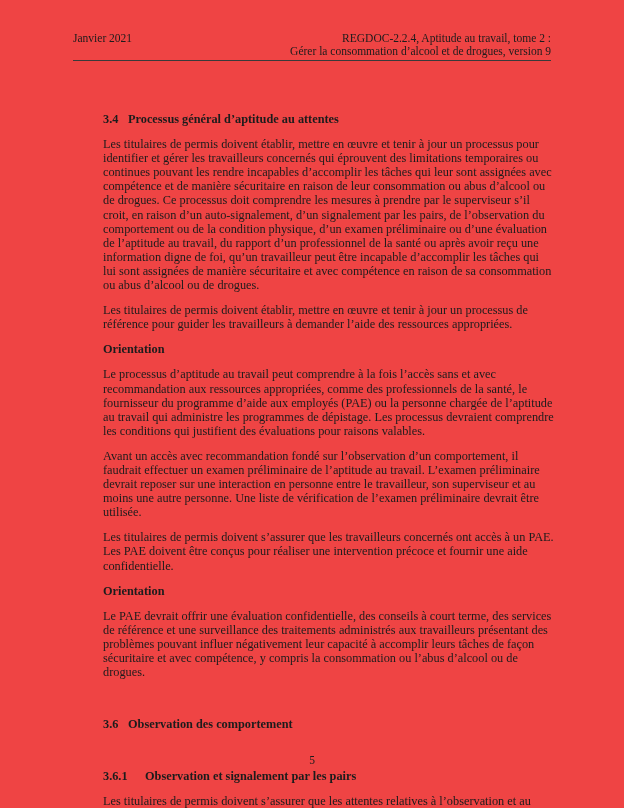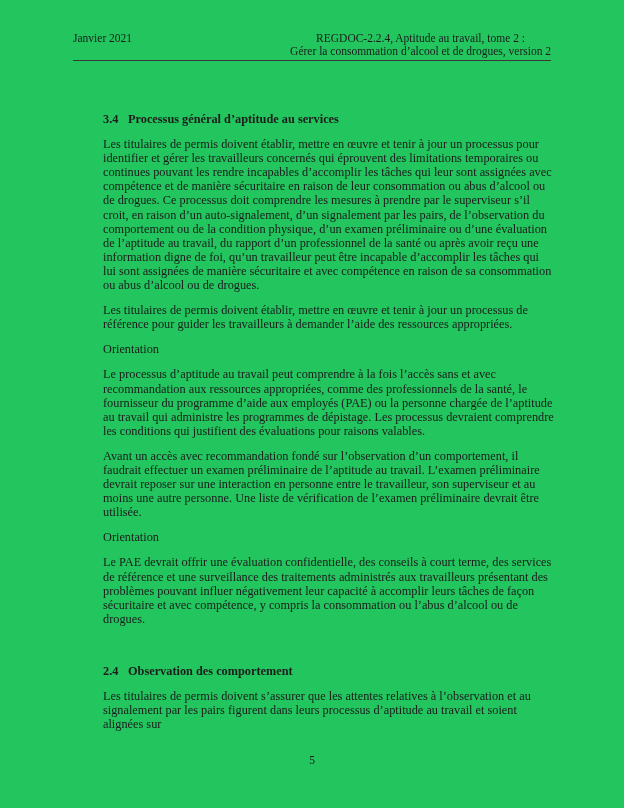--- a/index.html
+++ b/index.html
@@ -4,38 +4,38 @@
 <style>
   html, body {
     margin: 0;
     padding: 0;
     background: #ffffff;
   }
   .page {
     position: relative;
     width: 624px;
     height: 808px;
-    background: #22c55e;
+    background: #ef4444;
     font-family: "Liberation Serif", "DejaVu Serif", serif;
     color: #1c1c1c;
     overflow: hidden;
   }
   .header {
     position: absolute;
     left: 73px;
     top: 32px;
     width: 478px;
     display: flex;
     justify-content: space-between;
     align-items: flex-start;
     font-size: 11.5px;
     line-height: 13px;
   }
   .header-left { white-space: nowrap; }
-  .header-right { text-align: center; }
+  .header-right { text-align: right; }
   .header-rule {
     position: absolute;
     left: 73px;
     top: 60px;
     width: 478px;
     height: 0;
     border: none;
     border-top: 1.2px solid #3a3a3a;
     margin: 0;
   }
@@ -57,57 +57,59 @@
   }
   .section-number {
     display: inline-block;
     min-width: 25px;
     margin-top: 27px;
   }
   .section-number.wide {
     min-width: 42px;
   }
   .subheading {
-    font-weight: normal;
+    font-weight: bold;
     margin: 0 0 11px 0;
   }
   .footer {
     position: absolute;
     left: 0;
     top: 754px;
     width: 624px;
     text-align: center;
     font-size: 11.5px;
   }
 </style>
 </head>
 <body>
 
 <div class="page">
 
   <div class="header">
     <div class="header-left">Janvier 2021</div>
     <div class="header-right">
       <div>REGDOC-2.2.4, Aptitude au travail, tome 2 :</div>
-      <div>Gérer la consommation d’alcool et de drogues, version 2</div>
+      <div>Gérer la consommation d’alcool et de drogues, version 9</div>
     </div>
   </div>
 
   <hr class="header-rule">
 
   <div class="doc-body" id="doc-body">
-      <div class="section-heading"><span class="section-number">3.4</span><span>Processus général d’aptitude au services</span></div>
+      <div class="section-heading"><span class="section-number">3.4</span><span>Processus général d’aptitude au attentes</span></div>
       <p class="paragraph">Les titulaires de permis doivent établir, mettre en œuvre et tenir à jour un processus pour identifier et gérer les travailleurs concernés qui éprouvent des limitations temporaires ou continues pouvant les rendre incapables d’accomplir les tâches qui leur sont assignées avec compétence et de manière sécuritaire en raison de leur consommation ou abus d’alcool ou de drogues. Ce processus doit comprendre les mesures à prendre par le superviseur s’il croit, en raison d’un auto-signalement, d’un signalement par les pairs, de l’observation du comportement ou de la condition physique, d’un examen préliminaire ou d’une évaluation de l’aptitude au travail, du rapport d’un professionnel de la santé ou après avoir reçu une information digne de foi, qu’un travailleur peut être incapable d’accomplir les tâches qui lui sont assignées de manière sécuritaire et avec compétence en raison de sa consommation ou abus d’alcool ou de drogues.</p>
       <p class="paragraph">Les titulaires de permis doivent établir, mettre en œuvre et tenir à jour un processus de référence pour guider les travailleurs à demander l’aide des ressources appropriées.</p>
       <div class="subheading">Orientation</div>
       <p class="paragraph">Le processus d’aptitude au travail peut comprendre à la fois l’accès sans et avec recommandation aux ressources appropriées, comme des professionnels de la santé, le fournisseur du programme d’aide aux employés (PAE) ou la personne chargée de l’aptitude au travail qui administre les programmes de dépistage. Les processus devraient comprendre les conditions qui justifient des évaluations pour raisons valables.</p>
       <p class="paragraph">Avant un accès avec recommandation fondé sur l’observation d’un comportement, il faudrait effectuer un examen préliminaire de l’aptitude au travail. L’examen préliminaire devrait reposer sur une interaction en personne entre le travailleur, son superviseur et au moins une autre personne. Une liste de vérification de l’examen préliminaire devrait être utilisée.</p>
+      <p class="paragraph">Les titulaires de permis doivent s’assurer que les travailleurs concernés ont accès à un PAE. Les PAE doivent être conçus pour réaliser une intervention précoce et fournir une aide confidentielle.</p>
       <div class="subheading">Orientation</div>
       <p class="paragraph">Le PAE devrait offrir une évaluation confidentielle, des conseils à court terme, des services de référence et une surveillance des traitements administrés aux travailleurs présentant des problèmes pouvant influer négativement leur capacité à accomplir leurs tâches de façon sécuritaire et avec compétence, y compris la consommation ou l’abus d’alcool ou de drogues.</p>
-      <div class="section-heading"><span class="section-number">2.4</span><span>Observation des comportement</span></div>
+      <div class="section-heading"><span class="section-number">3.6</span><span>Observation des comportement</span></div>
+      <div class="section-heading"><span class="section-number wide">3.6.1</span><span>Observation et signalement par les pairs</span></div>
       <p class="paragraph">Les titulaires de permis doivent s’assurer que les attentes relatives à l’observation et au signalement par les pairs figurent dans leurs processus d’aptitude au travail et soient alignées sur</p>
     </div>
 
   <div class="footer">
     <span>5</span>
   </div>
 
 </div>
 
 </body></html>

